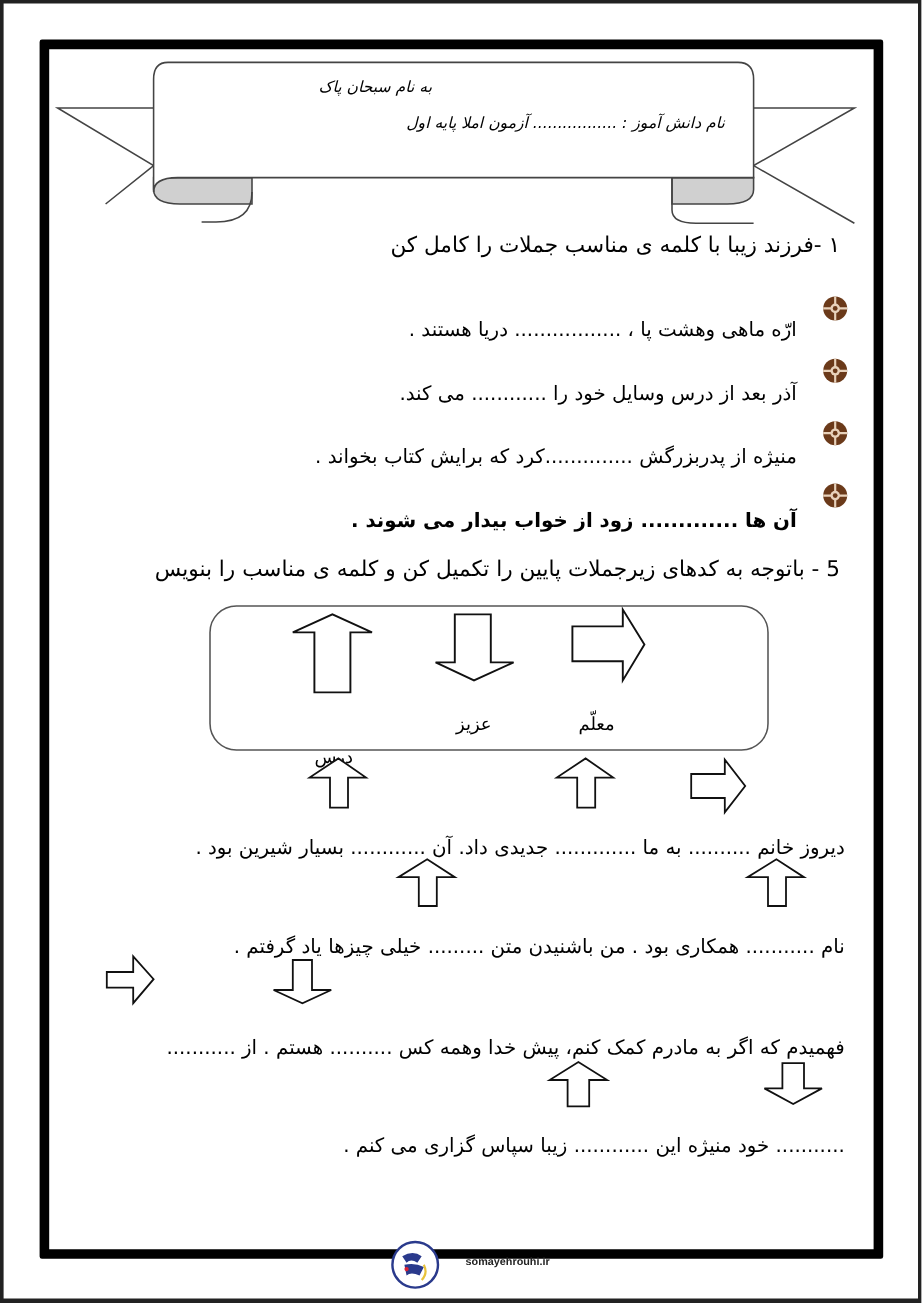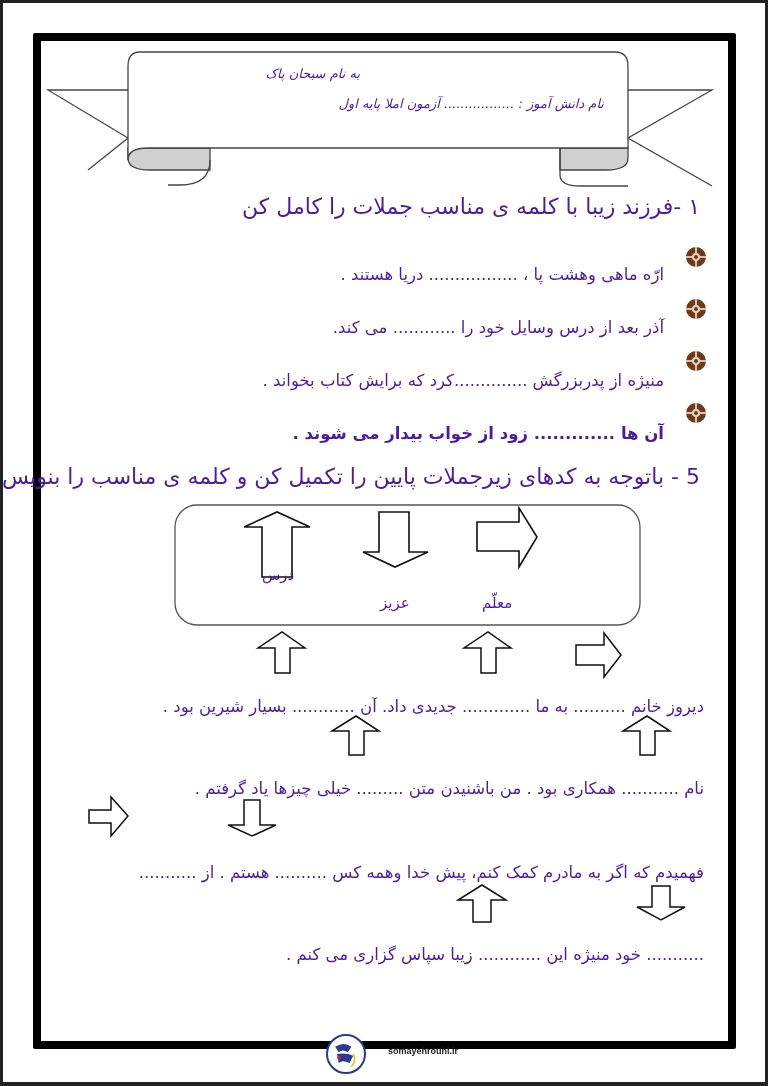--- a/index.html
+++ b/index.html
@@ -1,23 +1,23 @@
 <!DOCTYPE html>
 <html><head>
 <meta charset="utf-8">
 <style>
   * { box-sizing: border-box; margin: 0; padding: 0; }
   html, body { width: 768px; height: 1086px; background: #ffffff; overflow: hidden; }
   body { position: relative; font-family: "DejaVu Sans", sans-serif; color: #111; }
   .page-edge { position: absolute; left: 0; top: 0; width: 768px; height: 1086px; border: 3px solid #222; border-bottom-width: 4px; }
   .frame { position: absolute; left: 33px; top: 33px; width: 703px; height: 1016px; border: 8px solid #000; border-radius: 2px; }
   svg.abs { position: absolute; left: 0; top: 0; overflow: visible; }
-  .txt { position: absolute; direction: rtl; white-space: nowrap; font-family: "DejaVu Sans", sans-serif; color: #4c1d95; }
+  .txt { position: absolute; direction: rtl; white-space: nowrap; font-family: "DejaVu Sans", sans-serif; color: #000000; }
   .banner-line { font-size: 13px; font-style: italic; }
-  .heading { font-size: 22px; }
+  .heading { font-size: 18px; }
   .sentence { font-size: 16.5px; margin-top: 17px; }
   .legend-word { font-size: 15px; }
   .bullet { position: absolute; width: 22px; height: 22px; }
   .logo { position: absolute; left: 326px; top: 1034px; width: 40px; height: 40px; border-radius: 50%; background: #fff; border: 2px solid #2a3a8c; }
   .logo-text { position: absolute; left: 368px; top: 1046px; font-size: 9px; font-weight: bold; color: #222; font-family: "Liberation Sans", sans-serif; padding-left: 20px; }
 </style>
 </head>
 <body>
 
 <div class="page-edge"></div>
@@ -94,21 +94,21 @@
   <g>
       <polygon points="379,512 409,512 409,552 428,552 395,567 363,552 379,552" fill="#fff" stroke="#111" stroke-width="1.6"></polygon>
     </g>
 
   <g>
       <polygon points="262,577 292,577 292,527 310,527 277,512 244,527 262,527" fill="#fff" stroke="#111" stroke-width="1.6"></polygon>
     </g>
 </svg>
 <div class="txt legend-word" style="left:482px; top:594px; direction:rtl;">معلّم</div>
 <div class="txt legend-word" style="left:380px; top:594px; direction:rtl;">عزیز</div>
-<div class="txt legend-word" style="left:262px; top:566px; direction:rtl;">درس</div>
+<div class="txt legend-word" style="left:262px; top:622px; direction:rtl;font-family:Liberation Serif, serif;">درس</div>
 
 <svg class="abs" width="768" height="1086">
 
   <g>
       <polygon points="275,673 290,673 290,648 305,648 282,632 258,648 275,648" fill="#fff" stroke="#111" stroke-width="1.5"></polygon>
     </g>
   <g>
       <polygon points="481,673 496,673 496,648 511,648 488,632 464,648 481,648" fill="#fff" stroke="#111" stroke-width="1.5"></polygon>
     </g>
   <g>

